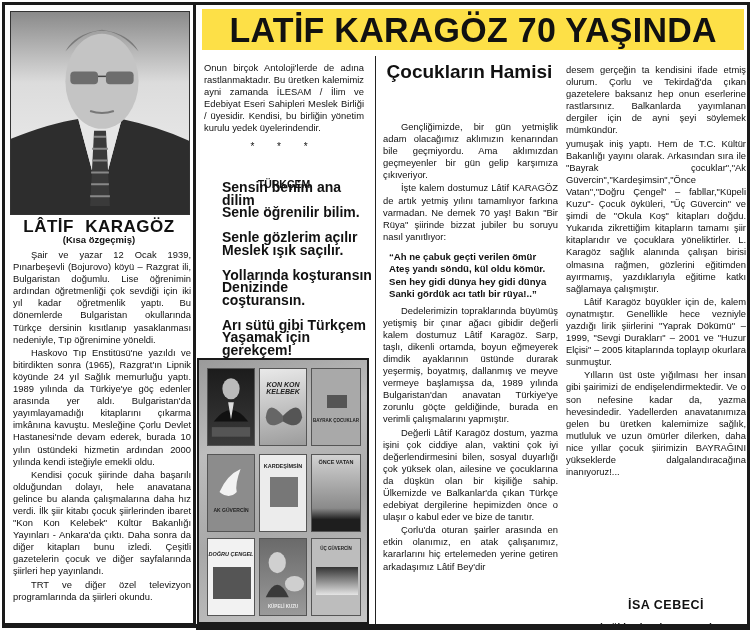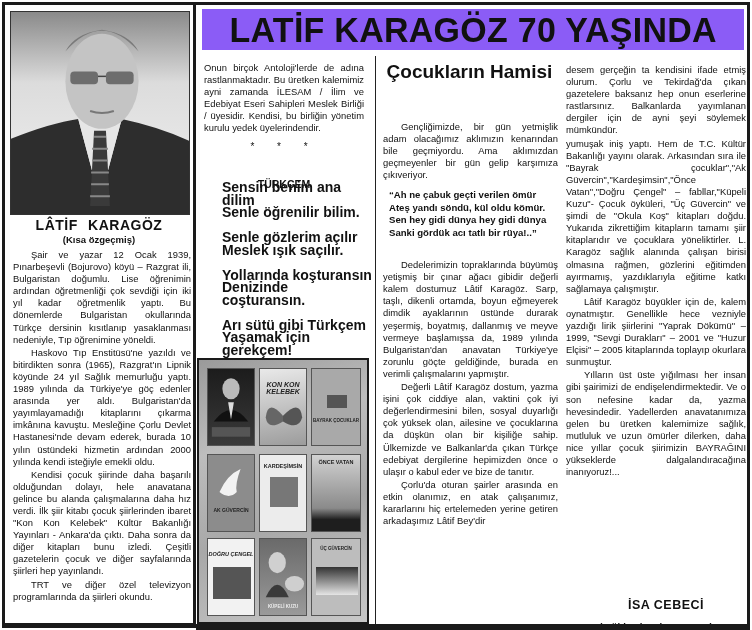--- a/index.html
+++ b/index.html
@@ -16,40 +16,40 @@
   }
   .photo {
     position: absolute; left: 5px; top: 6px; width: 180px; height: 204px;
     border: 1px solid #333;
     background: linear-gradient(180deg, #7a7a7a 0%, #d9d9d9 30%, #f0f0f0 60%, #ececec 100%);
     overflow: hidden;
   }
   .photo svg { width: 100%; height: 100%; display: block; }
   .bio-name {
     position: absolute; left: 0; top: 212px; width: 100%; text-align: center;
-    font-weight: bold; font-size: 14px; letter-spacing: 0.5px; word-spacing: 6px;
+    font-weight: bold; font-size: 17px; letter-spacing: 0.5px; word-spacing: 6px;
   }
   .bio-sub {
     position: absolute; left: 0; top: 229px; width: 100%; text-align: center;
     font-weight: bold; font-size: 9.5px;
   }
   .bio-text {
     position: absolute; left: 8px; top: 244px; width: 178px;
     font-size: 9.4px; line-height: 12.1px; text-align: justify;
   }
   .bio-text p { text-indent: 18px; margin-bottom: 1px; }
 
   
   .title-frame {
     position: absolute; left: 196px; top: 2px; width: 554px; height: 52px;
     border-top: 3px solid #1a1a1a; border-right: 3px solid #1a1a1a;
   }
   .title-bar {
     position: absolute; left: 202px; top: 9px; width: 542px; height: 41px;
-    background: #8b5cf6;
+    background: #fde047;
     display: flex; align-items: center; justify-content: center;
   }
   .title-bar h1 {
     font-family: "Liberation Sans", sans-serif; font-weight: bold;
     font-size: 35px; letter-spacing: 0.3px; color: #111;
     transform: scaleX(0.97);
     white-space: nowrap;
   }
 
   
@@ -86,21 +86,21 @@
     position: absolute; left: 378px; top: 60px; width: 183px; text-align: center;
     font-weight: bold; font-size: 19px; line-height: 23px;
   }
   .col3 {
     position: absolute; left: 383px; top: 121px; width: 175px;
     font-size: 9.4px; line-height: 12.1px; text-align: justify;
   }
   .col3 p { text-indent: 18px; margin-bottom: 1px; }
   .quote {
     font-weight: bold; font-size: 9.6px; line-height: 12.4px;
-    margin: 8px 0 20px 6px; text-align: left; text-indent: 0 !important;
+    margin: 8px 0 4px 6px; text-align: left; text-indent: 0 !important;
   }
 
   
   .col4 {
     position: absolute; left: 566px; top: 64px; width: 180px;
     font-size: 9.4px; line-height: 12.1px; text-align: justify;
   }
   .col4 p { text-indent: 18px; margin-bottom: 1px; }
   .col4 p.noindent { text-indent: 0; }
   .signature {
@@ -232,20 +232,21 @@
     </div>
   </div>
 
   <div class="col-divider-1"></div>
 
   <div class="col3-title">
     <div>Çocukların Hamisi</div>
   </div>
   <div class="col3">
     <p>Gençliğimizde, bir gün yetmişlik adam olacağımız aklımızın kenarından bile geçmiyordu. Ama aklımızdan geçmeyenler bir gün gelip karşımıza çıkıveriyor.</p>
+    <p>İşte kalem dostumuz Lâtif KARAGÖZ de artık yetmiş yılını tamamlıyor farkına varmadan. Ne demek 70 yaş! Bakın "Bir Rüya" şiirinde bizzat jubiler bu soruyu nasıl yanıtlıyor:</p>
     <div class="quote">
       <div>“Ah ne çabuk geçti verilen ömür</div>
       <div>Ateş yandı söndü, kül oldu kömür.</div>
       <div>Sen hey gidi dünya hey gidi dünya</div>
       <div>Sanki gördük acı tatlı bir rüya!..”</div>
     </div>
     <p>Dedelerimizin topraklarında büyümüş yetişmiş bir çınar ağacı gibidir değerli kalem dostumuz Lâtif Karagöz. Sarp, taşlı, dikenli ortamda, boyun eğmeyerek dimdik ayaklarının üstünde durarak yeşermiş, boyatmış, dallanmış ve meyve vermeye başlamışsa da, 1989 yılında Bulgaristan'dan anavatan Türkiye'ye zorunlu göçte geldiğinde, burada en verimli çalışmalarını yapmıştır.</p>
     <p>Değerli Lâtif Karagöz dostum, yazma işini çok ciddiye alan, vaktini çok iyi değerlendirmesini bilen, sosyal duyarlığı çok yüksek olan, ailesine ve çocuklarına da düşkün olan bir kişiliğe sahip. Ülkemizde ve Balkanlar'da çıkan Türkçe edebiyat dergilerine hepimizden önce o ulaşır o kabul eder ve bize de tanıtır.</p>
     <p>Çorlu'da oturan şairler arasında en etkin olanımız, en atak çalışanımız, kararlarını hiç ertelemeden yerine getiren arkadaşımız Lâtif Bey'dir</p>
   </div>

